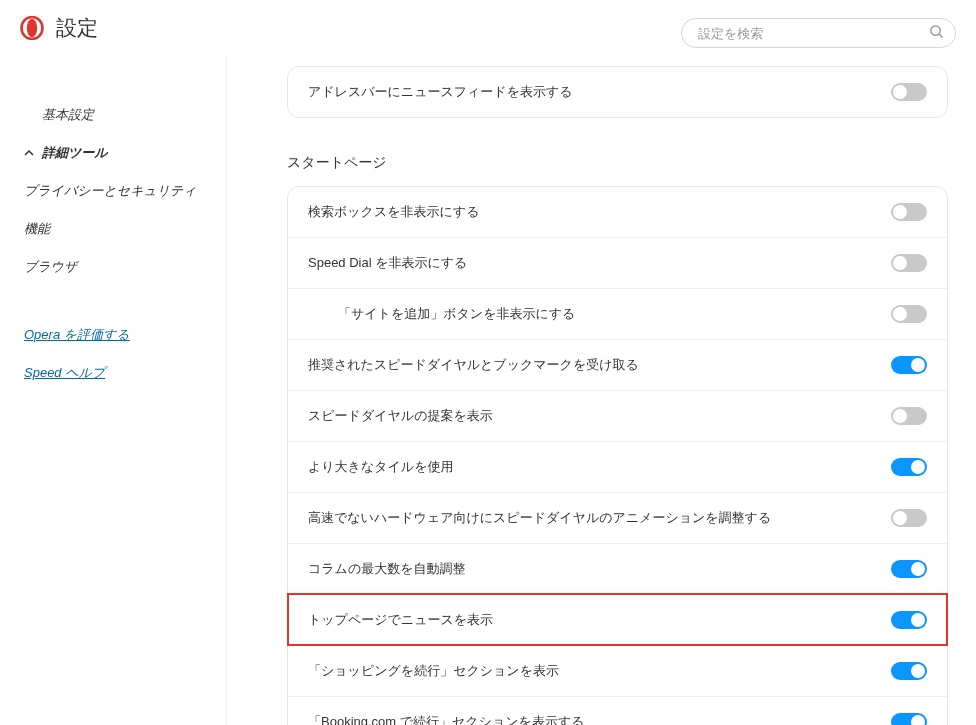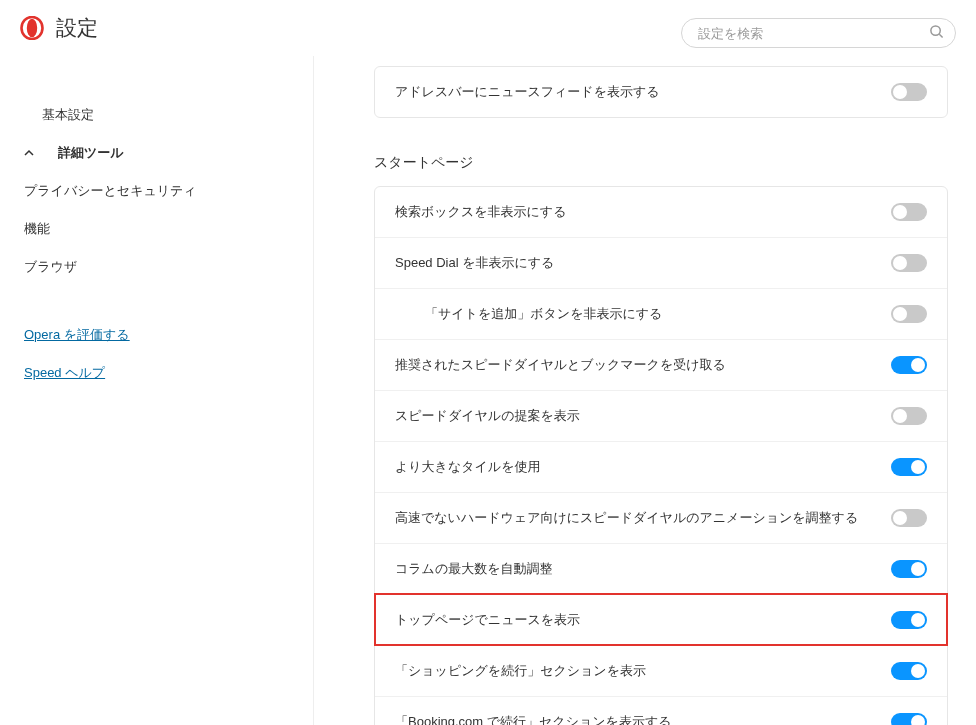--- a/index.html
+++ b/index.html
@@ -53,52 +53,53 @@
     right: 12px;
     top: 50%;
     transform: translateY(-50%);
     color: #999;
   }
   .body {
     display: flex;
     height: calc(100% - 56px);
   }
   .sidebar {
-    width: 314px;
+    width: 227px;
     border-right: 1px solid #eee;
     padding-top: 40px;
+    font-style: italic;
   }
   .sb-item {
     display: flex;
     align-items: center;
     padding: 10px 24px;
     font-size: 13px;
     color: #333;
     cursor: pointer;
   }
   .sb-item.link {
     color: #0369a1;
     text-decoration: underline;
   }
-  .sb-item.bold { font-weight: 600; gap: 16px; }
+  .sb-item.bold { font-weight: 600; }
   .sb-sub { }
   .chevron {
     margin-right: 8px;
     width: 10px;
     display: inline-flex;
   }
   .spacer { height: 30px; }
   .main {
     flex: 1;
     padding: 10px 28px 0 60px;
     overflow-y: auto;
   }
   .section {
     border: 1px solid #e6e6e6;
-    border-radius: 6px;
+    border-radius: 12px;
     margin-bottom: 36px;
     background: #fff;
   }
   .row {
     display: flex;
     align-items: center;
     justify-content: space-between;
     padding: 16px 20px;
     min-height: 48px;
     position: relative;

